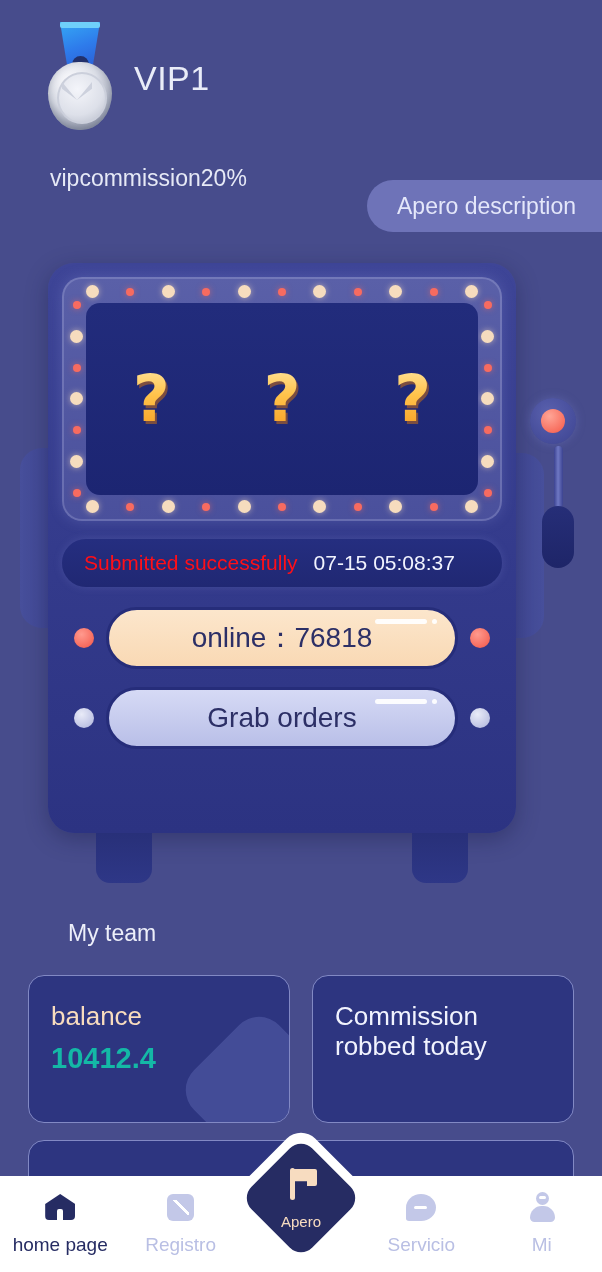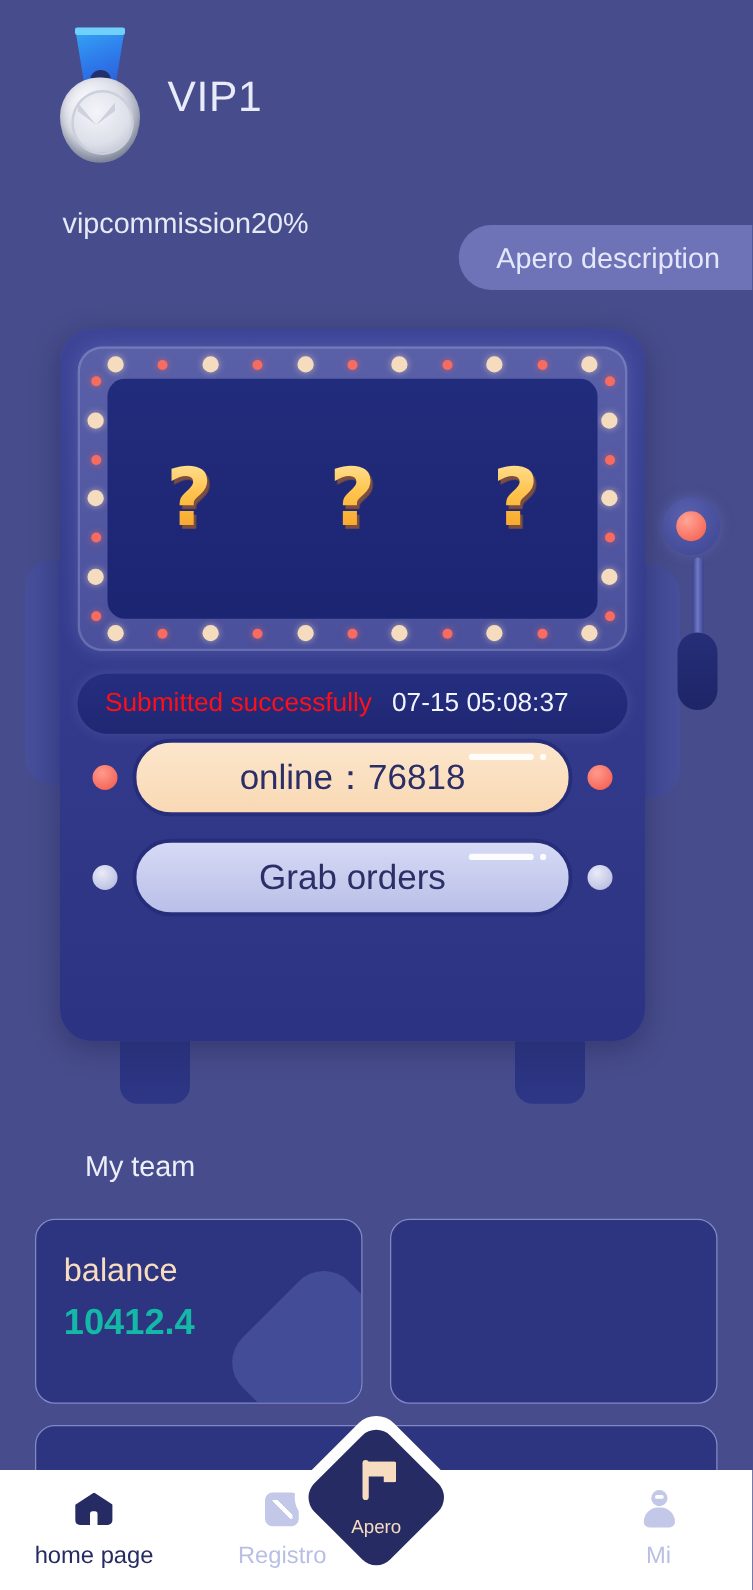--- a/index.html
+++ b/index.html
@@ -148,21 +148,21 @@
     margin-top: 18px; height: 48px;
     background: linear-gradient(180deg,#252E80 0%,#202873 100%);
     border-radius: 24px;
     display: flex; align-items: center; gap: 16px;
     padding: 14px 22px;
     box-shadow: 0 0 10px rgba(150,160,225,.18);
   }
   .status-text { font-size: 21px; color: #FF0F18; white-space: nowrap; }
   .status-time { font-size: 21px; color: #F2F4FF; white-space: nowrap; }
 
-  .btn-row { display: flex; align-items: center; margin-top: 4px; }
+  .btn-row { display: flex; align-items: center; margin-top: 20px; }
   .btn-row + .btn-row { margin-top: 18px; }
   .led { width: 20px; height: 20px; border-radius: 50%; }
   .led-wrap {
     width: 44px; display: flex; align-items: center; justify-content: center;
   }
   .led.red { background: radial-gradient(circle at 38% 32%, #FF9A8E 0%, #F66A5D 70%, #E04A3E 100%); }
   .led.grey { background: radial-gradient(circle at 38% 32%, #E9EBF8 0%, #BFC4E4 70%, #9AA0CC 100%); }
 
   .big-btn {
     position: relative;
@@ -461,39 +461,47 @@
 
 <div class="my-team">My team</div>
 
 <div class="cards">
   <div class="card balance">
     <div class="deco"></div>
     <div class="card-label">balance</div>
     <div class="card-value">10412.4</div>
   </div>
   <div class="card commission">
+    <div class="card-label" style="white-space:pre-line">Commission
+robbed today</div>
   </div>
 </div>
 
 <div class="card-third"></div>
 
 <div class="navbar">
   <div class="nav-item active">
     <span class="nav-icon">
         <i class="icon-home"></i>
       </span>
     <span class="nav-label">home page</span>
   </div>
   <div class="nav-item">
     <span class="nav-icon">
         <i class="icon-edit"></i>
       </span>
     <span class="nav-label">Registro</span>
   </div>
   <div class="nav-item"></div>
+  <div class="nav-item">
+    <span class="nav-icon">
+        <i class="icon-chat"></i>
+      </span>
+    <span class="nav-label">Servicio</span>
+  </div>
   <div class="nav-item">
     <span class="nav-icon">
         <i class="icon-user">
           <i></i>
         </i>
       </span>
     <span class="nav-label">Mi</span>
   </div>
 </div>
 

